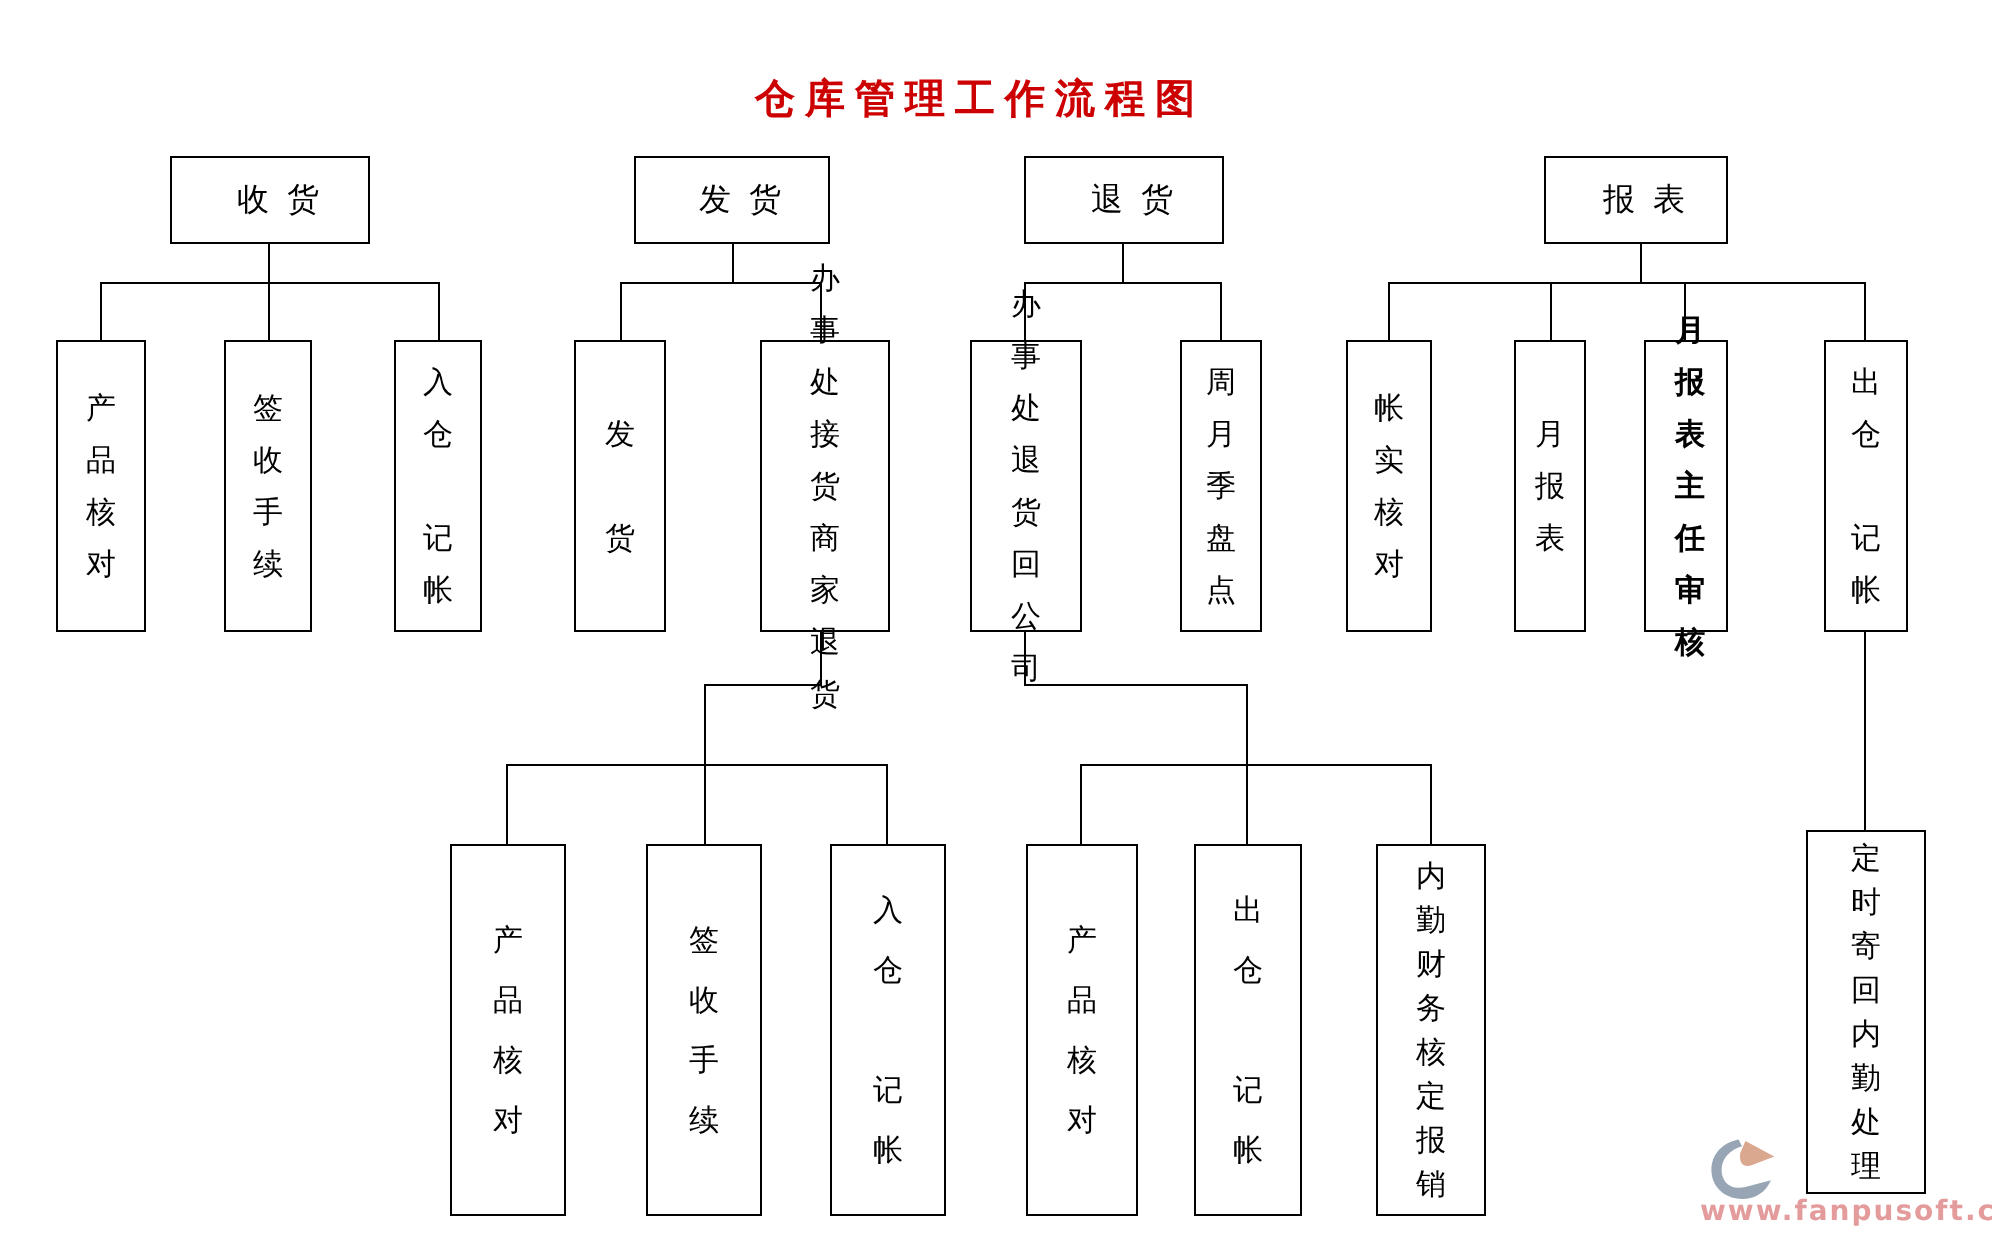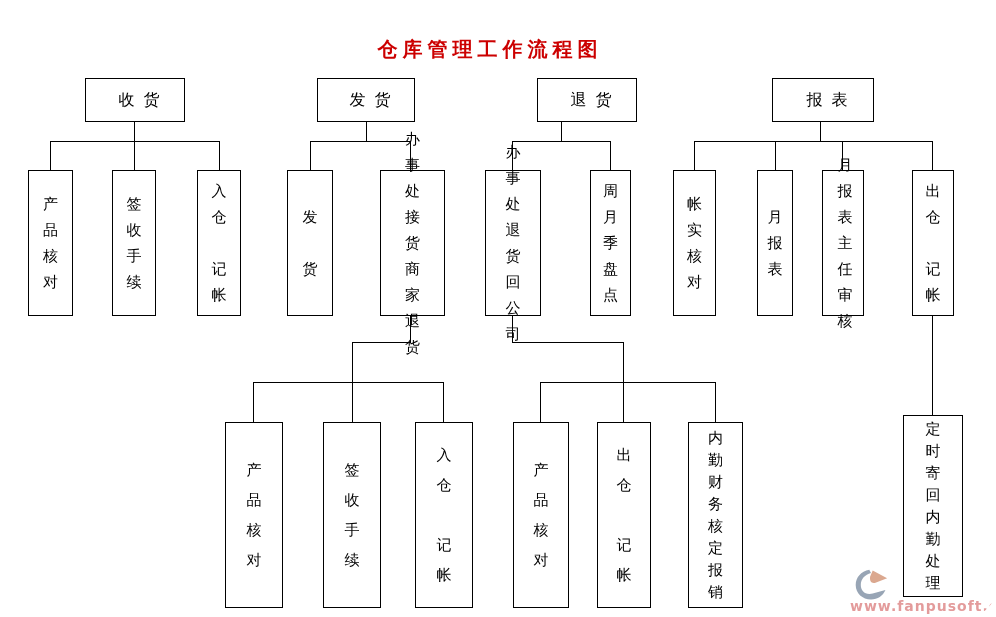--- a/index.html
+++ b/index.html
@@ -1,50 +1,50 @@
 <!DOCTYPE html>
 <html><head>
 <meta charset="utf-8">
 <style>
   html,body { margin:0; padding:0; background:#fff; }
   .stage { position:relative; width:996px; height:617px; background:#ffffff; overflow:hidden;
-           font-family:"DejaVu Sans", sans-serif; color:#000;border-radius:29px; }
+           font-family:"DejaVu Sans", sans-serif; color:#000; }
   .title { position:absolute; top:36px; left:0; width:980px; text-align:center;
            font-size:20px; font-weight:bold; color:#cc0000; letter-spacing:5px; }
   .box { position:absolute; box-sizing:border-box; border:1px solid #000; background:#fff;
          display:flex; align-items:center; justify-content:center; text-align:center;
          font-size:15px; white-space:pre-line; }
   .hdr { height:44px; top:78px; font-size:16px; letter-spacing:9px; padding-left:17px; line-height:normal; }
   .v1  { top:170px; height:146px; line-height:26px; }
   .v2  { top:422px; height:186px; line-height:30px; }
   .lh22 { line-height:22px; }
   .sp12 { letter-spacing:12px; padding-left:12px; }
   .sp9  { letter-spacing:9px;  padding-left:9px; }
-  .sp3  { letter-spacing:3px;  padding-left:7px; }
+  .sp3  { letter-spacing:3px;  padding-left:7px;font-weight:bold; }
   .ln { position:absolute; background:#000; }
   .vln { width:1px; }
   .hln { height:1px; }
   .watermark { position:absolute; left:844px; top:566px; width:152px; height:52px; z-index:5; opacity:0.88; }
   .wm-logo { position:absolute; left:10px; top:2px; }
   .wm-brand { position:absolute; left:42px; top:0px; font-size:25px; font-weight:bold;
               color:#d4928c; white-space:nowrap; }
   .wm-url { position:absolute; left:6px; top:32px; font-size:14px; font-weight:bold;
             color:#e08e8e; letter-spacing:1px; white-space:nowrap; }
 </style>
 </head>
 <body>
 
 <div class="stage">
 
   <div class="title">仓库管理工作流程图</div>
 
   <div class="box hdr" style="left:85px;width:100px;">收货</div>
   <div class="box hdr" style="left:317px;width:98px;font-family:Liberation Mono, monospace;">发货</div>
-  <div class="box hdr" style="left:512px;width:100px;margin-left:25px;">退货</div>
-  <div class="box hdr" style="left:772px;width:102px;">报表</div>
+  <div class="box hdr" style="left:512px;width:100px;">退货</div>
+  <div class="box hdr" style="left:772px;width:92px;">报表</div>
 
   <div class="box v1" style="left:28px;width:45px;">产
 品
 核
 对</div>
   <div class="box v1" style="left:112px;width:44px;">签
 收
 手
 续</div>
   <div class="box v1" style="left:197px;width:44px;">入

